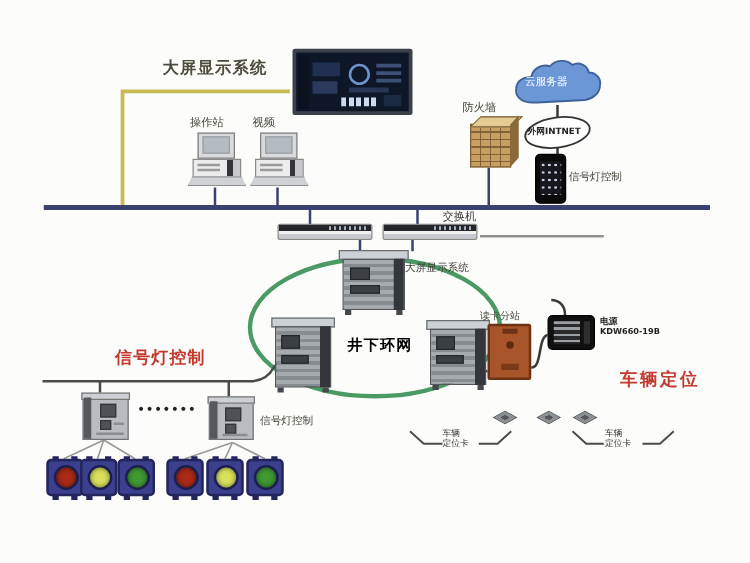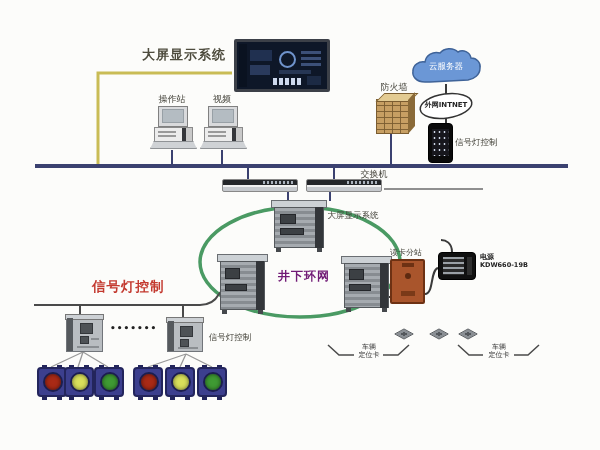--- a/index.html
+++ b/index.html
@@ -1,20 +1,20 @@
 <!DOCTYPE html>
 <html><head>
 <meta charset="utf-8">
 <style>
   html,body{margin:0;padding:0;background:#ffffff;}
   #canvas{position:relative;width:600px;height:450px;background:#fcfcfa;overflow:hidden;
           font-family:"DejaVu Sans", sans-serif;}
   #wires{position:absolute;left:0;top:0;z-index:1;}
   .dev{position:absolute;z-index:2;box-sizing:border-box;}
-  .label{position:absolute;z-index:3;color:#44433a;text-align:center;white-space:nowrap;line-height:1.15;}
+  .label{position:absolute;z-index:3;color:#44433a;text-align:left;white-space:nowrap;line-height:1.15;}
   .red{color:#c3392f;font-weight:bold;}
 
   
   .monitor{border:3px solid #3c4048;background:#0e1728;border-radius:2px;}
   .mon-el{position:absolute;}
 
   
   .pc{width:46px;height:46px;}
   .pc .screen{position:absolute;left:8px;top:0;width:28px;height:19px;background:#d9dadc;border:1px solid #808080;}
   .pc .screen-in{position:absolute;left:3px;top:2px;right:3px;bottom:3px;background:#b4bcc2;border:1px solid #98a0a6;}
@@ -177,21 +177,21 @@
   <div class="dev mine" style="left:274px;top:200px;width:50px;height:52px;">
     <div class="lid"></div>
       <div class="mbody"></div>
       <div class="mside"></div>
     <div class="win" style="left:6px;top:14px;width:14px;height:8px;"></div>
     <div class="win" style="left:6px;top:28px;width:22px;height:5px;"></div>
     <div class="foot" style="left:2px;"></div>
       <div class="foot" style="right:2px;"></div>
   </div>
   <div class="label" style="left:324px;top:211px;width:58px;font-size:8.5px;">大屏显示系统</div>
-  <div class="label red" style="left:278px;top:270px;width:50px;font-size:12px;letter-spacing:1px;color:#701a75;">井下环网</div>
+  <div class="label red" style="left:278px;top:270px;width:50px;font-size:12px;letter-spacing:1px;color:#000000;">井下环网</div>
 
   <div class="dev mine" style="left:220px;top:254px;width:45px;height:60px;">
     <div class="lid"></div>
       <div class="mbody"></div>
       <div class="mside"></div>
     <div class="win" style="left:5px;top:14px;width:13px;height:9px;"></div>
     <div class="win" style="left:5px;top:30px;width:20px;height:5px;"></div>
     <div class="foot" style="left:2px;"></div>
       <div class="foot" style="right:2px;"></div>
   </div>
@@ -211,20 +211,21 @@
       <div class="rb-dot"></div>
       <div class="rb-slot"></div>
   </div>
   <div class="dev power" style="left:438px;top:252px;width:38px;height:28px;">
     <div class="pw-panel"></div>
       <div class="pw-side"></div>
   </div>
   <div class="label" style="left:480px;top:253px;width:36px;font-size:7px;font-weight:bold;text-align:left;color:#222;">电源</div>
   <div class="label" style="left:480px;top:262px;width:54px;font-size:6.5px;font-weight:bold;text-align:left;color:#222;">KDW660-19B</div>
 
+  <div class="label red" style="left:496px;top:296px;width:70px;font-size:14px;letter-spacing:2px;">车辆定位</div>
   <div class="tag" style="left:397px;top:327px;"></div>
   <div class="tag" style="left:432px;top:327px;"></div>
   <div class="tag" style="left:461px;top:327px;"></div>
   <div class="label" style="left:354px;top:343px;width:30px;font-size:7px;color:#333;">
     <div>车辆</div>
     <div>定位卡</div>
   </div>
   <div class="label" style="left:484px;top:343px;width:30px;font-size:7px;color:#333;">
     <div>车辆</div>
     <div>定位卡</div>

